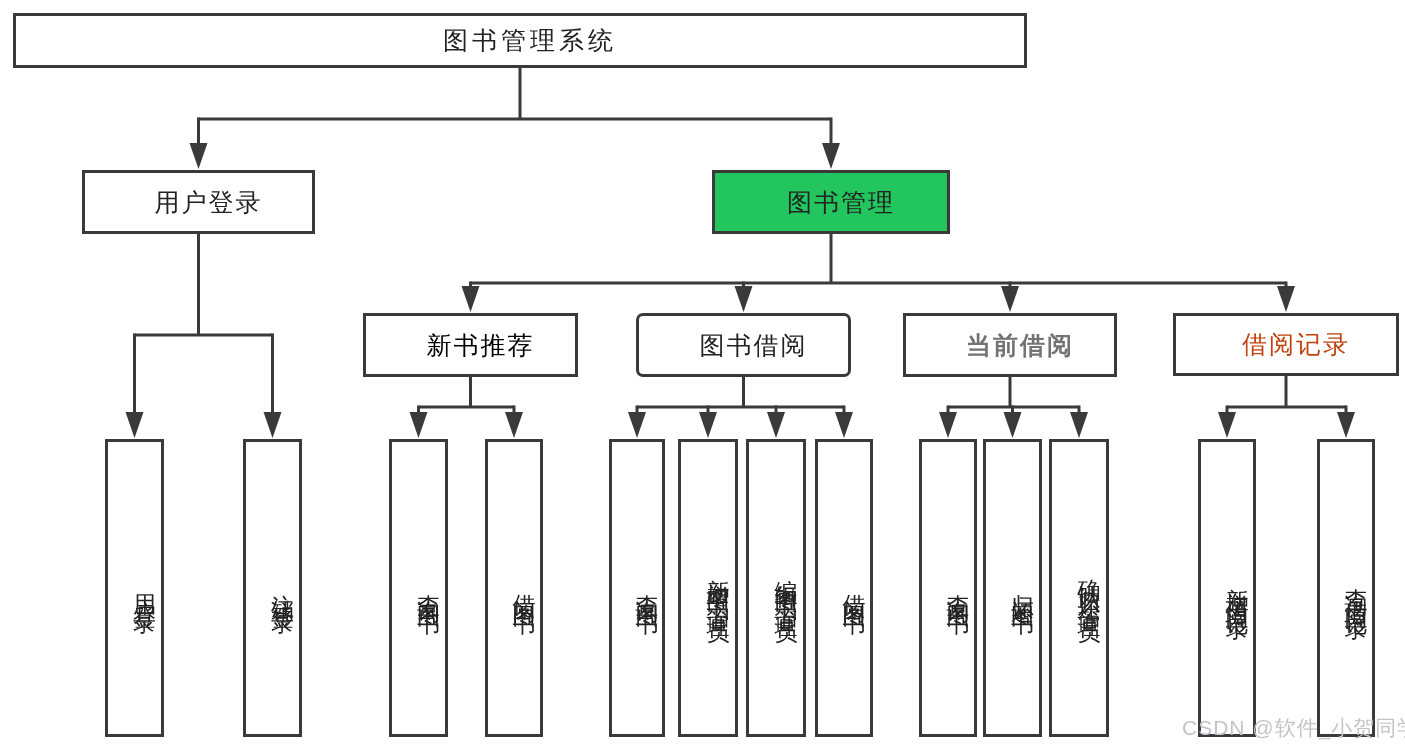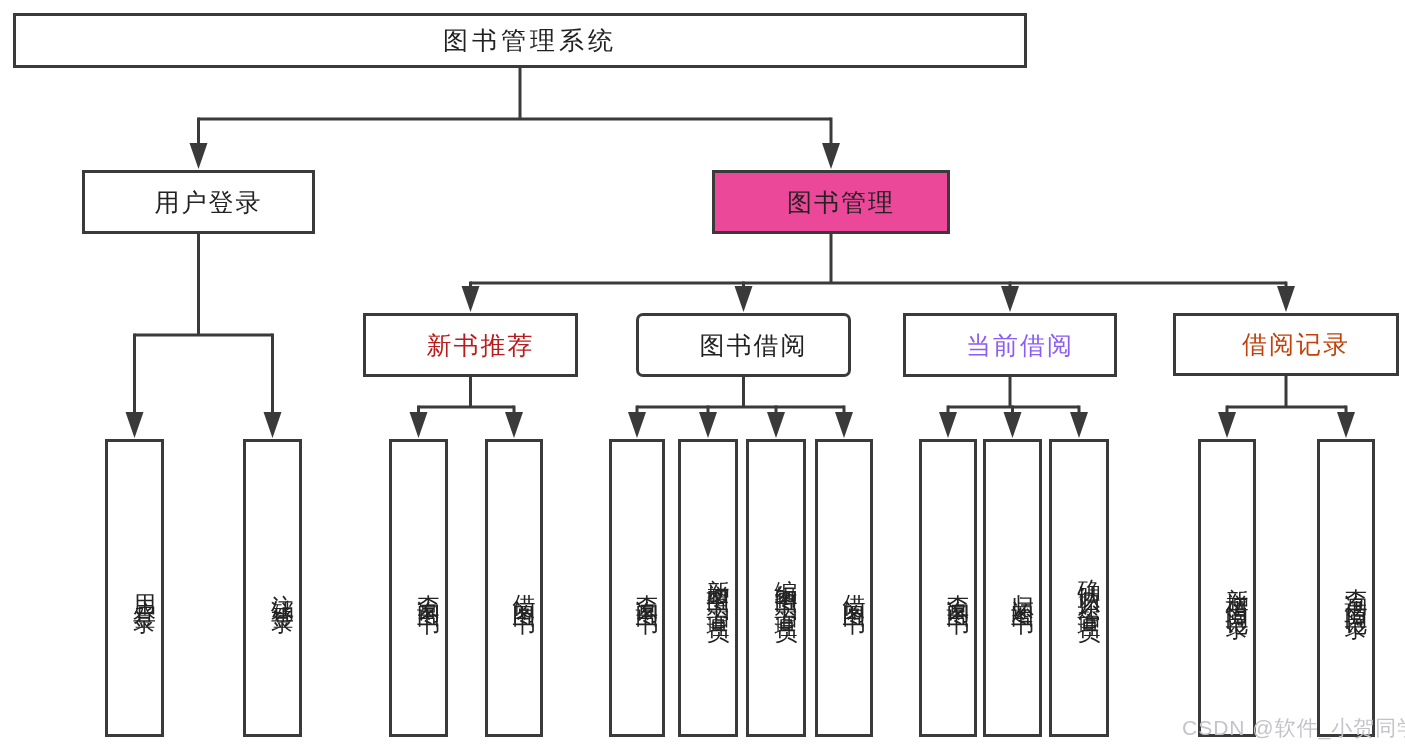--- a/index.html
+++ b/index.html
@@ -127,24 +127,24 @@
         <line x1="1227" y1="407" x2="1346" y2="407" stroke="#3a3a3a" stroke-width="3"></line>
         <line x1="1227" y1="405.5" x2="1227" y2="416" stroke="#3a3a3a" stroke-width="3"></line>
         <polygon points="1218,412 1236,412 1227,438" fill="#3a3a3a"></polygon>
         <line x1="1346" y1="405.5" x2="1346" y2="416" stroke="#3a3a3a" stroke-width="3"></line>
         <polygon points="1337,412 1355,412 1346,438" fill="#3a3a3a"></polygon>
       </g>
     </svg>
   <div id="nodes">
       <div class="node h root" style="left: 13px; top: 13px; width: 1014px; height: 55px; border-color: rgb(58, 58, 58); background: rgb(255, 255, 255); color: rgb(34, 34, 34);">图书管理系统</div>
       <div class="node h" style="left: 82px; top: 170px; width: 233px; height: 64px; border-color: rgb(58, 58, 58); background: rgb(255, 255, 255); color: rgb(34, 34, 34);">用户登录</div>
-      <div class="node h" style="left: 712px; top: 170px; width: 238px; height: 64px; border-color: rgb(58, 58, 58); background: #ec4899; color: rgb(34, 34, 34);">图书管理</div>
-      <div class="node h" style="left: 363px; top: 313px; width: 215px; height: 64px; border-color: rgb(58, 58, 58); background: rgb(255, 255, 255); color: #b91c1c;">新书推荐</div>
+      <div class="node h" style="left: 712px; top: 170px; width: 238px; height: 64px; border-color: rgb(58, 58, 58); background: #22c55e; color: rgb(34, 34, 34);">图书管理</div>
+      <div class="node h" style="left: 363px; top: 313px; width: 215px; height: 64px; border-color: rgb(58, 58, 58); background: rgb(255, 255, 255); color: #000000;">新书推荐</div>
       <div class="node h" style="left: 636px; top: 313px; width: 215px; height: 64px; border-color: rgb(58, 58, 58); background: rgb(255, 255, 255); color: rgb(34, 34, 34); border-radius: 7px;">图书借阅</div>
-      <div class="node h" style="left: 903px; top: 313px; width: 214px; height: 64px; border-color: rgb(58, 58, 58); background: rgb(255, 255, 255); color: #8b5cf6;">当前借阅</div>
+      <div class="node h" style="left: 903px; top: 313px; width: 214px; height: 64px; border-color: rgb(58, 58, 58); background: rgb(255, 255, 255); color: #737373; font-weight: bold;">当前借阅</div>
       <div class="node h" style="left: 1173px; top: 313px; width: 226px; height: 63px; border-color: rgb(58, 58, 58); background: rgb(255, 255, 255); color: #c2410c;">借阅记录</div>
       <div class="node v" style="left: 105px; top: 439px; width: 59px; height: 298px; border-color: rgb(58, 58, 58); background: rgb(255, 255, 255); color: rgb(34, 34, 34);">用户登录</div>
       <div class="node v" style="left: 243px; top: 439px; width: 59px; height: 298px; border-color: rgb(58, 58, 58); background: rgb(255, 255, 255); color: rgb(34, 34, 34);">注销登录</div>
       <div class="node v" style="left: 389px; top: 439px; width: 59px; height: 298px; border-color: rgb(58, 58, 58); background: rgb(255, 255, 255); color: rgb(34, 34, 34);">查询图书</div>
       <div class="node v" style="left: 485px; top: 439px; width: 58px; height: 298px; border-color: rgb(58, 58, 58); background: rgb(255, 255, 255); color: rgb(34, 34, 34);">借阅图书</div>
       <div class="node v" style="left: 609px; top: 439px; width: 56px; height: 298px; border-color: rgb(58, 58, 58); background: rgb(255, 255, 255); color: rgb(34, 34, 34);">查询图书</div>
       <div class="node v" style="left: 678px; top: 439px; width: 60px; height: 298px; border-color: rgb(58, 58, 58); background: rgb(255, 255, 255); color: rgb(34, 34, 34);">新增图书（管理员）</div>
       <div class="node v" style="left: 746px; top: 439px; width: 60px; height: 298px; border-color: rgb(58, 58, 58); background: rgb(255, 255, 255); color: rgb(34, 34, 34);">编辑图书（管理员）</div>
       <div class="node v" style="left: 815px; top: 439px; width: 58px; height: 298px; border-color: rgb(58, 58, 58); background: rgb(255, 255, 255); color: rgb(34, 34, 34);">借阅图书</div>
       <div class="node v" style="left: 919px; top: 439px; width: 58px; height: 298px; border-color: rgb(58, 58, 58); background: rgb(255, 255, 255); color: rgb(34, 34, 34);">查询图书</div>

